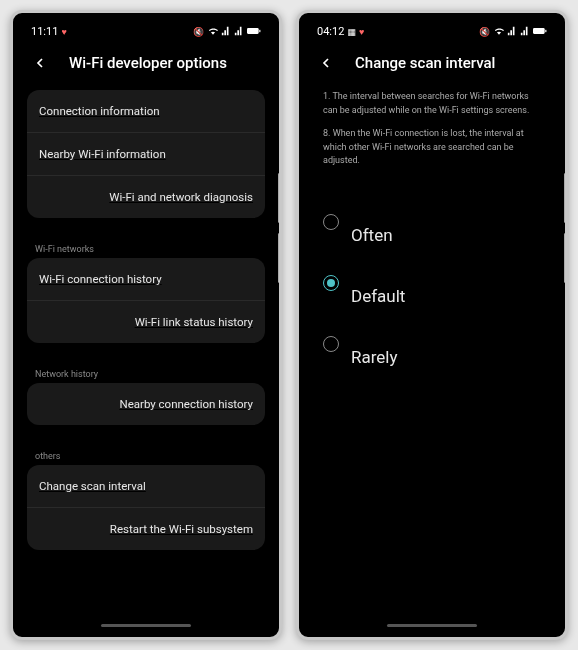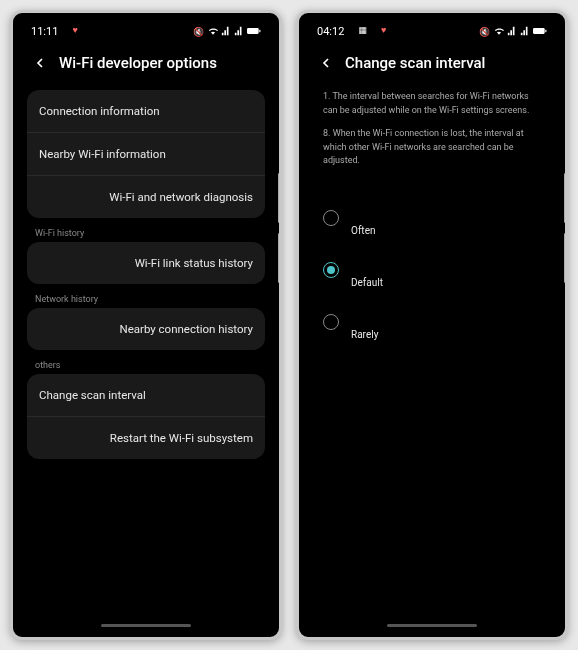--- a/index.html
+++ b/index.html
@@ -32,26 +32,26 @@
     flex-direction: column;
   }
   .status-bar {
     display: flex;
     justify-content: space-between;
     align-items: center;
     padding: 8px 14px 4px;
     font-size: 11px;
     color: #fff;
   }
-  .status-left { display: flex; gap: 14px; }
+  .status-left { display: flex; align-items: center; gap: 3px; }
   .status-right { display: flex; align-items: center; gap: 3px; font-size: 9px; }
   .header {
     display: flex;
     align-items: center;
-    gap: 10px;
+    gap: 20px;
     padding: 12px 14px 18px;
     color: #fff;
   }
   .back-btn {
     width: 18px;
     height: 18px;
     display: flex;
     align-items: center;
     justify-content: center;
     cursor: pointer;
@@ -67,21 +67,22 @@
   }
   .section-label {
     color: #888;
     font-size: 9px;
     padding: 6px 8px 4px;
   }
   .list-group {
     background: #1a1a1a;
     border-radius: 12px;
     overflow: hidden;
-    margin-bottom: 4px;
+    margin-bottom: 20px;
+    text-decoration: underline;
   }
   .list-item {
     padding: 14px 12px;
     color: #e8e8e8;
     font-size: 11.5px;
     border-bottom: 1px solid #2a2a2a;
     cursor: pointer;
   }
   .list-item:last-child { border-bottom: none; text-align: right; }
   .info-text {
@@ -112,21 +113,21 @@
     border-color: #4fc3c7;
   }
   .radio-dot {
     width: 8px;
     height: 8px;
     background: #4fc3c7;
     border-radius: 50%;
   }
   .radio-label {
     color: #e8e8e8;
-    font-size: 10px;
+    font-size: 17px;
     margin-top: 25px;
   }
   .home-indicator {
     width: 90px;
     height: 3px;
     background: #555;
     border-radius: 2px;
     margin: 0 auto 6px;
   }
   .side-btn {
@@ -186,22 +187,23 @@
       <div class="header-title">Wi-Fi developer options</div>
     </div>
 
     <div class="content">
       <div class="list-group">
         <div class="list-item">Connection information</div>
         <div class="list-item">Nearby Wi-Fi information</div>
         <div class="list-item">Wi-Fi and network diagnosis</div>
       </div>
 
-      <div class="section-label">Wi-Fi history</div>
-      <div class="list-group">
+      <div class="section-label">Wi-Fi networks</div>
+      <div class="list-group">
+        <div class="list-item">Wi-Fi connection history</div>
         <div class="list-item">Wi-Fi link status history</div>
       </div>
 
       <div class="section-label">Network history</div>
       <div class="list-group">
         <div class="list-item">Nearby connection history</div>
       </div>
 
       <div class="section-label">others</div>
       <div class="list-group">

